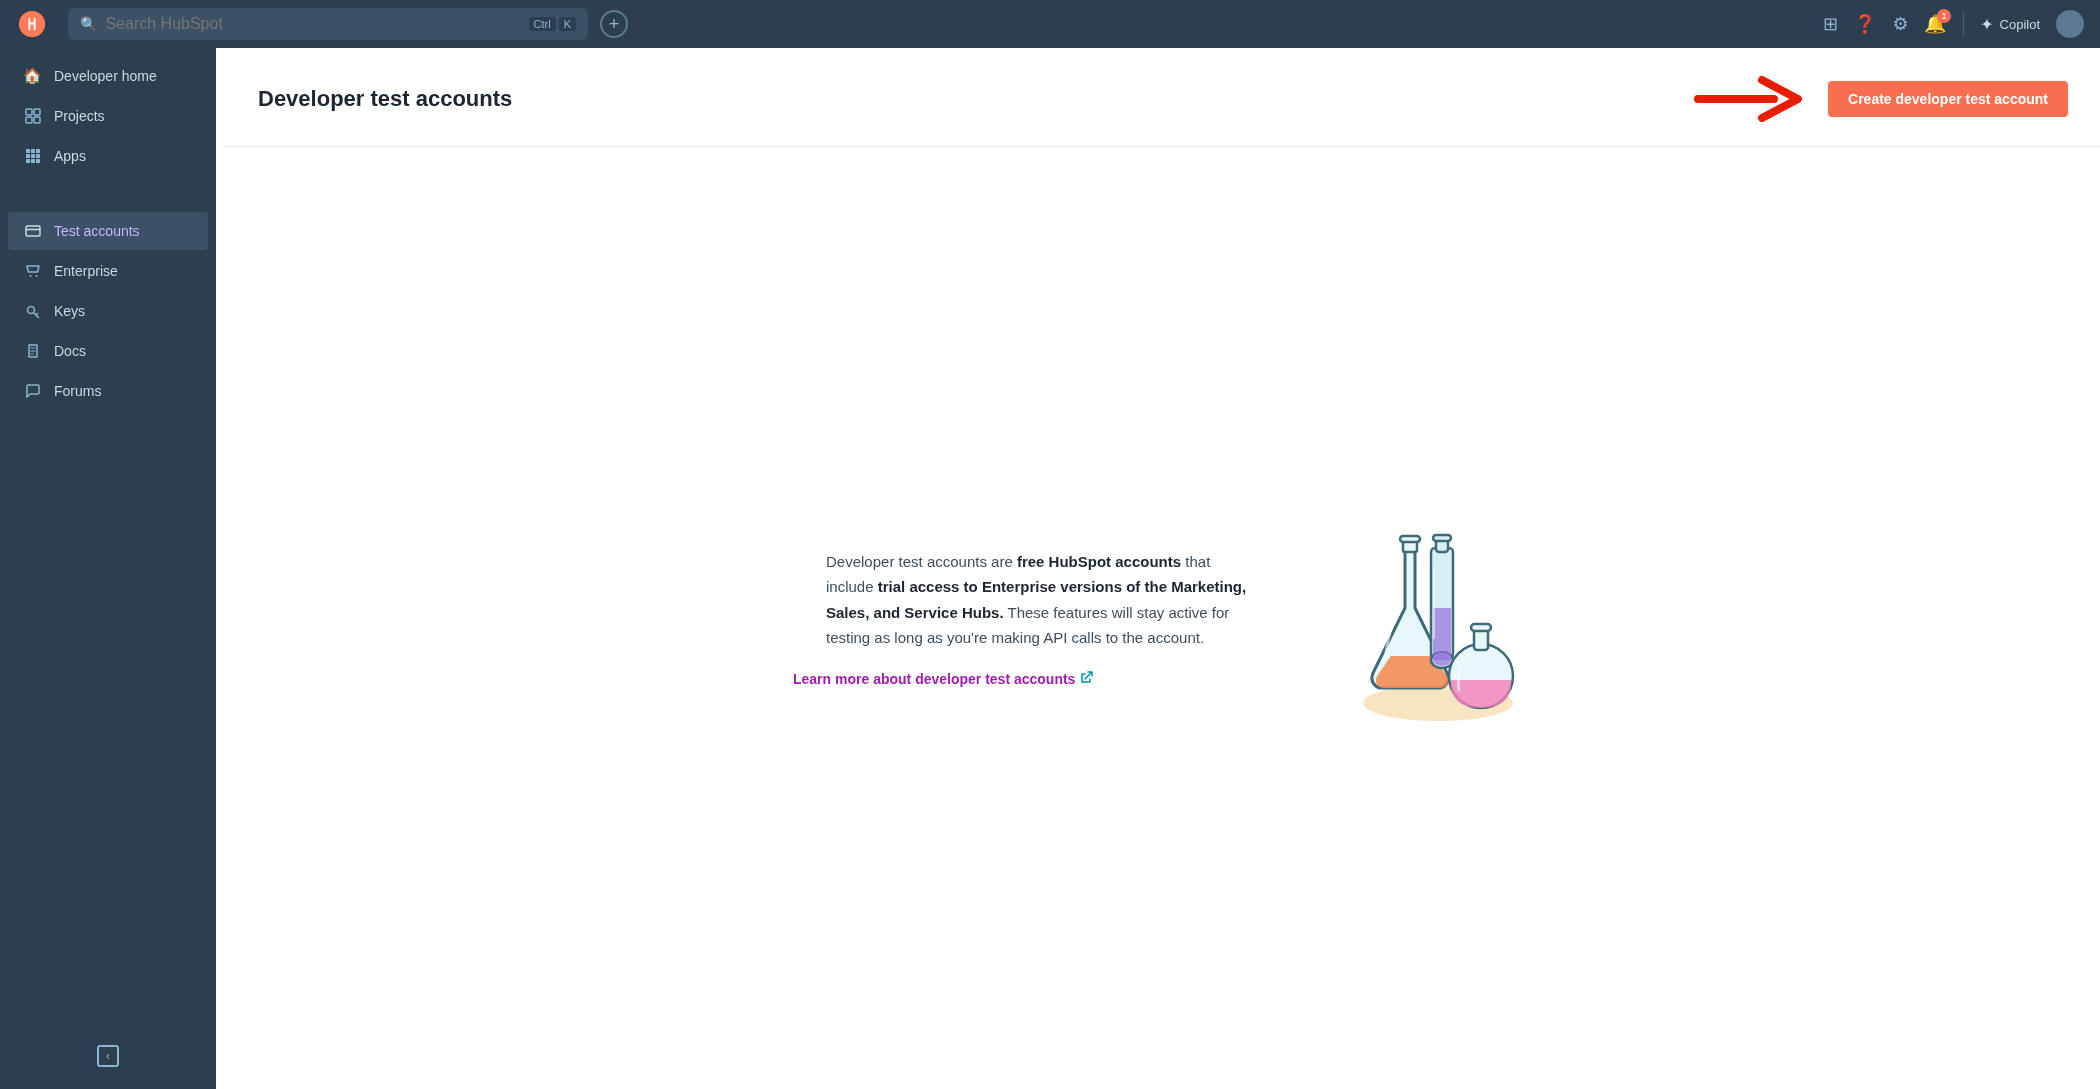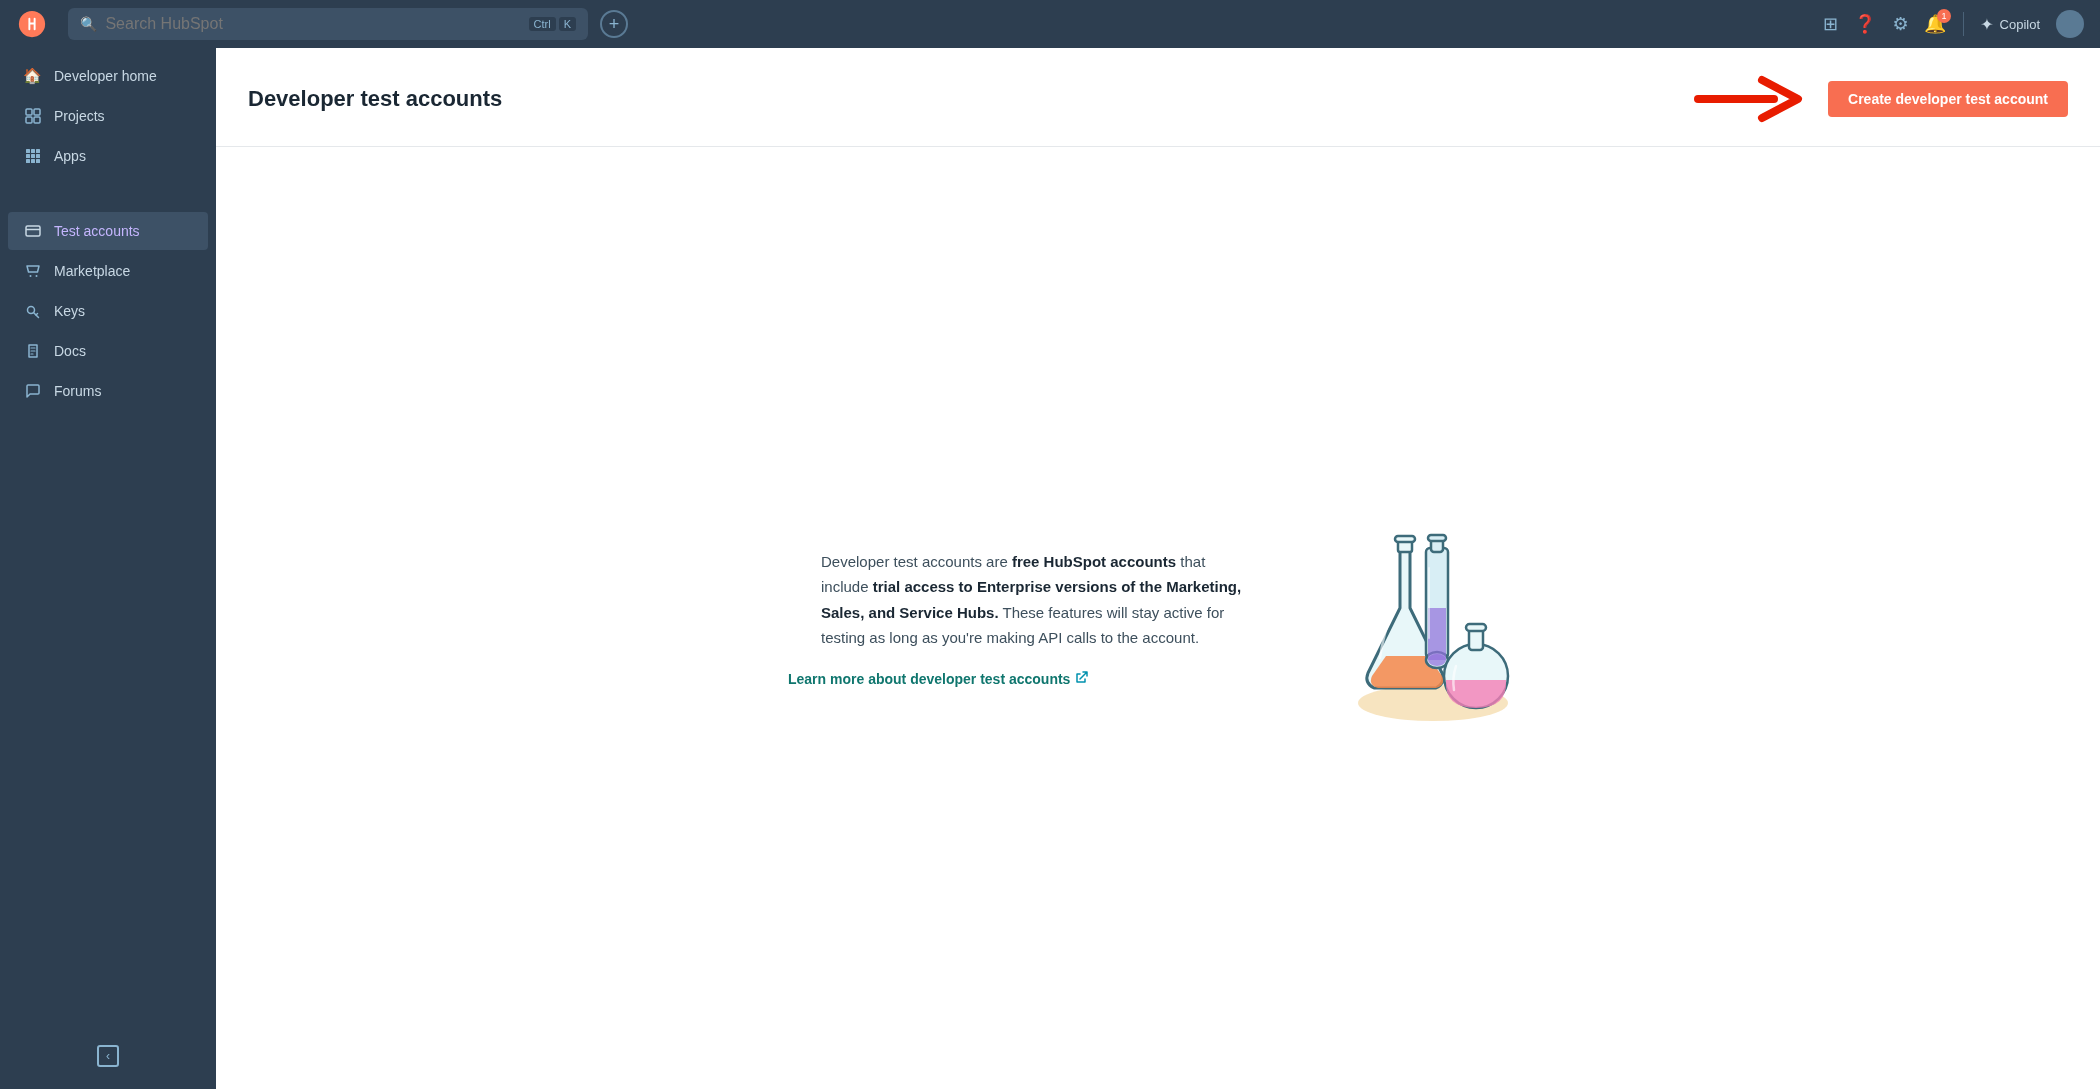--- a/index.html
+++ b/index.html
@@ -52,21 +52,21 @@
     }
     .sidebar-item.active { background: #3d5166; color: #c4b5fd; margin-top: 36px; }
     .sidebar-item-icon { width: 18px; height: 18px; display: flex; align-items: center; justify-content: center; flex-shrink: 0; font-size: 15px; }
     .sidebar-spacer { flex: 1; }
     .sidebar-collapse {
       display: flex; align-items: center; justify-content: center; padding: 10px; cursor: pointer; color: #8ab4d0; margin: 4px 8px;
     }
     .collapse-icon { border: 2px solid #8ab4d0; border-radius: 3px; width: 22px; height: 22px; display: flex; align-items: center; justify-content: center; font-size: 12px; }
 
     
-    .content-area { flex: 1; display: flex; flex-direction: column; overflow: hidden; background: #fff; }
+    .content-area { flex: 1; display: flex; flex-direction: column; overflow: hidden; background: #fff; padding-left: 10px; }
 
     
     .page-header {
       display: flex; align-items: center; justify-content: space-between; padding: 24px 32px 20px; border-bottom: 1px solid #e5e8eb; flex-shrink: 0;
     }
     .page-title { font-size: 22px; font-weight: 700; color: #1a2733; }
     .create-btn {
       background: #f86e51; color: #fff; border: none; border-radius: 4px; padding: 10px 20px; font-size: 14px; font-weight: 600; cursor: pointer; white-space: nowrap;
     }
 
@@ -80,21 +80,21 @@
     .red-arrow {
       font-size: 52px; color: #e81c00; font-weight: 900; display: flex; align-items: center;
     }
 
     
     .empty-state { display: flex; align-items: center; gap: 80px; max-width: 860px; }
     .empty-state-text { flex: 1; max-width: 460px; }
     .empty-state-title { font-size: 24px; font-weight: 700; color: #1a2733; margin-bottom: 20px; }
     .empty-state-body { font-size: 15px; color: #3d4f5c; line-height: 1.7; margin-left: 33px; }
     .empty-state-body strong { color: #1a2733; }
-    .empty-state-link { display: inline-flex; align-items: center; gap: 5px; color: #0f766e; font-size: 14px; font-weight: 600; text-decoration: none; margin-top: 20px; }
+    .empty-state-link { display: inline-flex; align-items: center; gap: 5px; color: #a21caf; font-size: 14px; font-weight: 600; text-decoration: none; margin-top: 20px; }
     .external-icon { font-size: 12px; }
 
     
     .lab-illustration { flex-shrink: 0; width: 200px; height: 220px; position: relative; }
 
     
     .flask-illustration { width: 200px; height: 220px; }
   </style>
 </head>
 <body>
@@ -181,21 +181,21 @@
       <span>Test accounts</span>
     </div>
     <div class="sidebar-item">
       <span class="sidebar-item-icon">
         <svg width="16" height="16" viewBox="0 0 16 16" fill="none">
             <path d="M2 3h12l-1.5 6H3.5L2 3z" stroke="#8ab4d0" stroke-width="1.5" stroke-linejoin="round"></path>
             <circle cx="5.5" cy="13" r="1" fill="#8ab4d0"></circle>
             <circle cx="11.5" cy="13" r="1" fill="#8ab4d0"></circle>
           </svg>
       </span>
-      <span>Marketplace</span>
+      <span>Enterprise</span>
     </div>
     <div class="sidebar-item">
       <span class="sidebar-item-icon">
         <svg width="16" height="16" viewBox="0 0 16 16" fill="none">
             <circle cx="6" cy="7" r="3.5" stroke="#8ab4d0" stroke-width="1.5"></circle>
             <path d="M8.5 9.5l5 5" stroke="#8ab4d0" stroke-width="1.5" stroke-linecap="round"></path>
             <path d="M11 12l1.5-1.5" stroke="#8ab4d0" stroke-width="1.5" stroke-linecap="round"></path>
           </svg>
       </span>
       <span>Keys</span>

